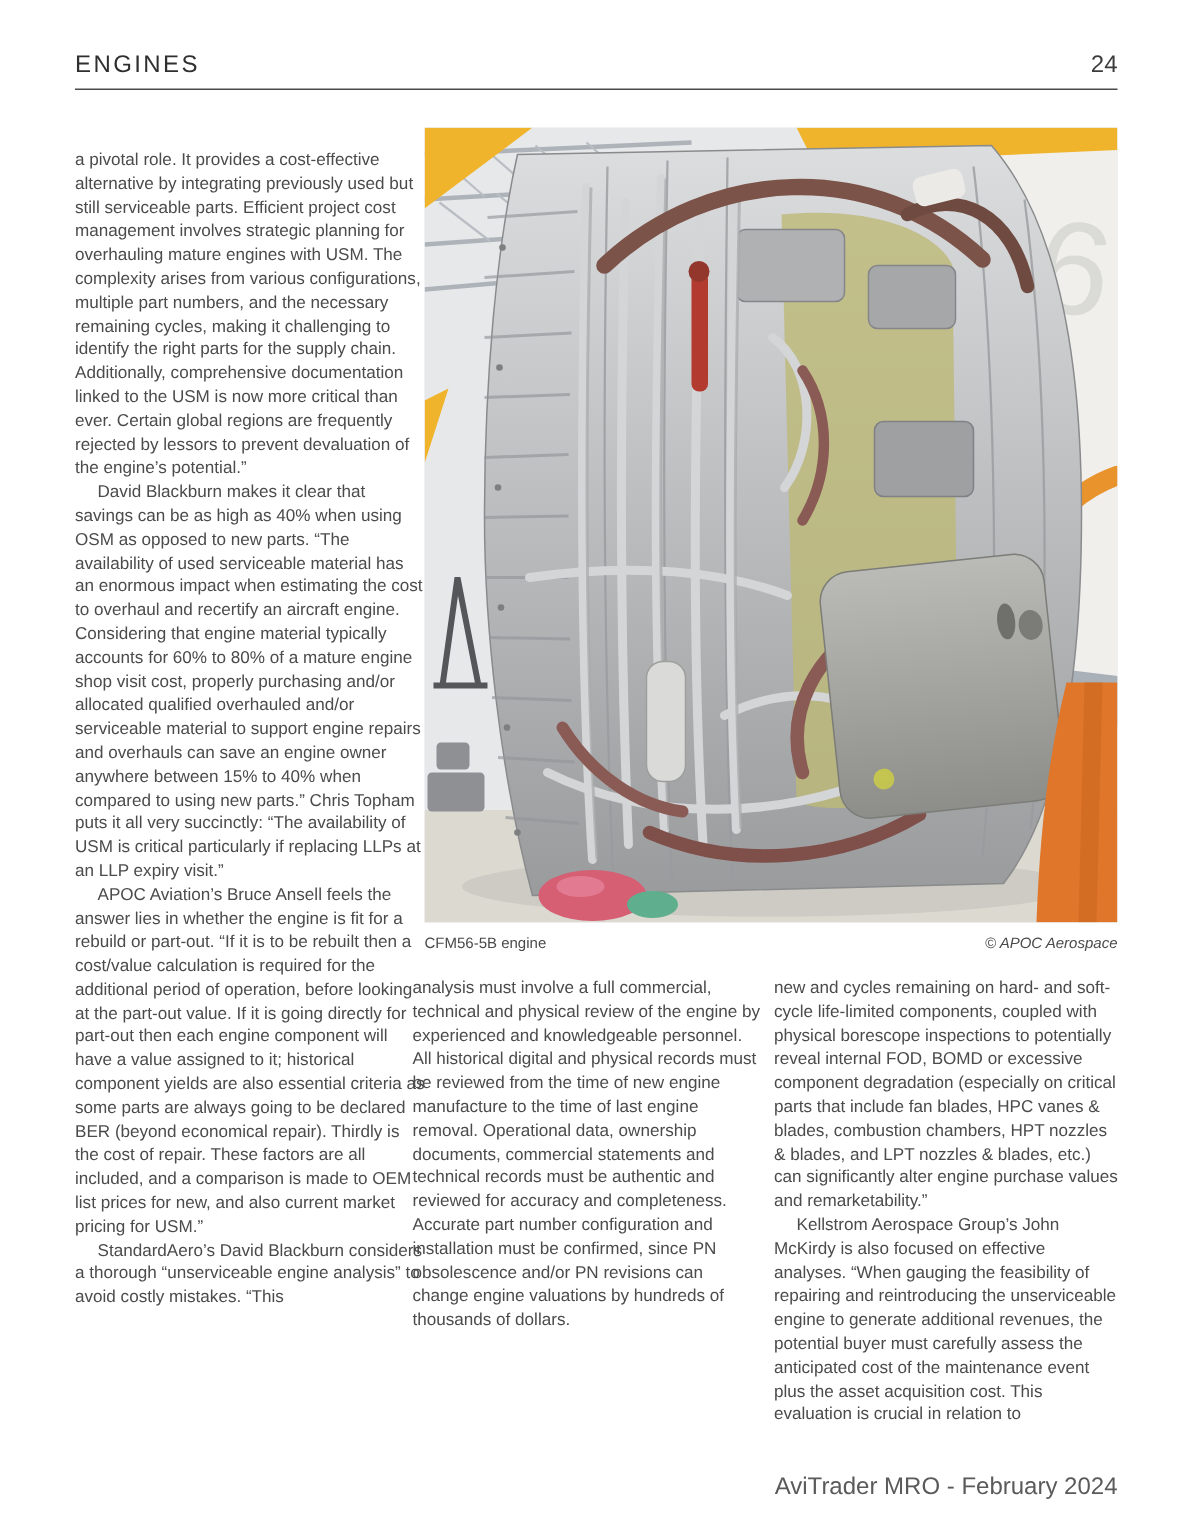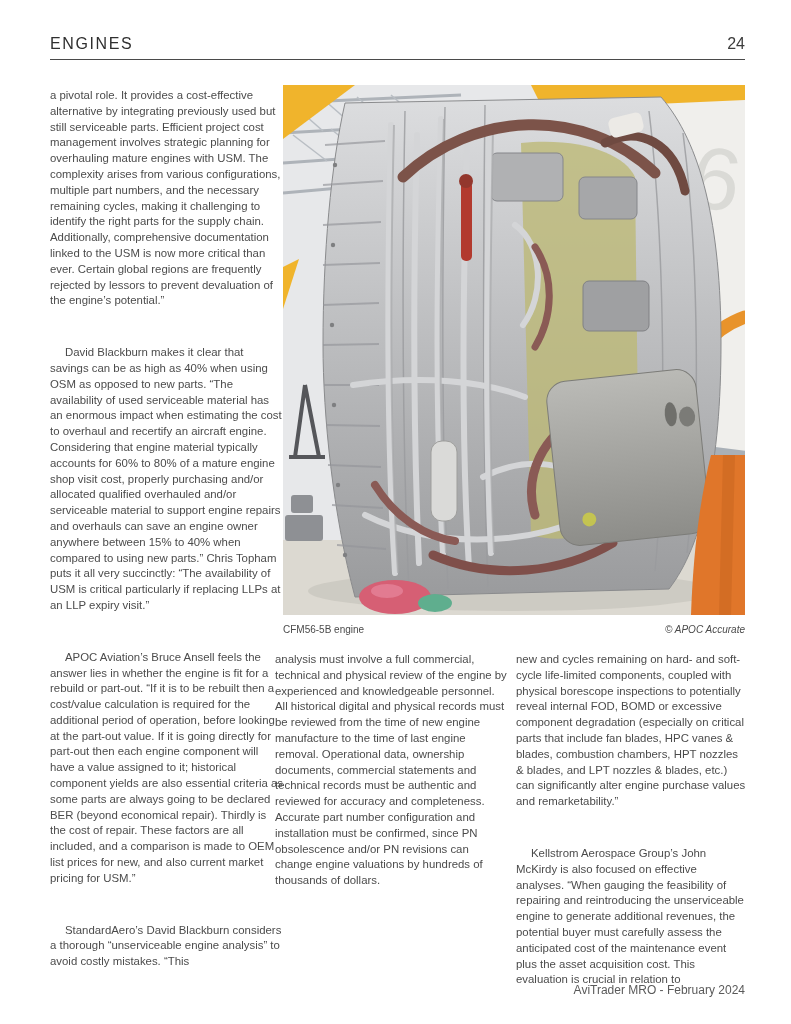--- a/index.html
+++ b/index.html
@@ -10,36 +10,36 @@
   
   .header { position:absolute; left:50px; right:46px; top:35px;
             display:flex; justify-content:space-between; align-items:baseline; }
   .section-title { font-size:16px; letter-spacing:1.6px; color:#2f2f2f; }
   .page-number { font-size:16px; color:#3c3c3c; }
   .header-rule { position:absolute; left:50px; right:46px; top:59px; height:1px; background:#4a4a4a; }
 
   
   .col { position:absolute; font-size:11.4px; line-height:15.8px; color:#4b4b4b; }
   .col p { margin:0; }
-  .col p.indent { text-indent:15px;margin-top:36px; }
+  .col p.indent { text-indent:15px; }
   .col p.gap { margin-top:15px; }
-  .left-col  { left:50px;  top:88px;  width:233px; }
+  .left-col  { left:50px;  top:100px;  width:233px; }
   .mid-col   { left:275px; top:652px; width:233px; }
   .right-col { left:516px; top:652px; width:231px; }
 
   
   .photo { position:absolute; left:283px; top:85px; width:462px; height:530px;
            overflow:hidden; background:#e8e9eb; }
   .caption-row { position:absolute; left:283px; top:624px; width:462px;
                  display:flex; justify-content:space-between;
                  font-size:10px; color:#4a4a4a; }
   .credit { font-style:italic; }
 
   
-  .footer { position:absolute; right:46px; top:983px; font-size:12px; color:#5a5a5a; }
+  .footer { position:absolute; right:46px; top:983px; font-size:16px; color:#5a5a5a; }
 </style>
 </head>
 <body>
 
 <div class="page">
 
   <div class="header">
     <span class="section-title">ENGINES</span>
     <span class="page-number">24</span>
   </div>
@@ -190,21 +190,21 @@
       <path d="M440,370 L452,370 L448,530 L436,530 Z" fill="#c96722" opacity="0.6"></path>
 
       <ellipse cx="112" cy="512" rx="36" ry="17" fill="#d65f74"></ellipse>
       <ellipse cx="104" cy="506" rx="16" ry="7" fill="#e58298" opacity="0.8"></ellipse>
       <ellipse cx="152" cy="518" rx="17" ry="9" fill="#5fae8e"></ellipse>
     </svg>
   </div>
 
   <div class="caption-row">
     <span>CFM56-5B engine</span>
-    <span class="credit">© APOC Accurate</span>
+    <span class="credit">© APOC Aerospace</span>
   </div>
 
   <div class="col mid-col">
     <p>analysis must involve a full commercial, technical and physical review of the engine by experienced and knowledgeable personnel.  All historical digital and physical records must be reviewed from the time of new engine manufacture to the time of last engine removal.  Operational data, ownership documents, commercial statements and technical records must be authentic and reviewed for accuracy and completeness.  Accurate part number configuration and installation must be confirmed, since PN obsolescence and/or PN revisions can change engine valuations by hundreds of thousands of dollars.</p>
   </div>
 
   <div class="col right-col">
     <p>new and cycles remaining on hard- and soft-cycle life-limited components, coupled with physical borescope inspections to potentially reveal internal FOD, BOMD or excessive component degradation (especially on critical parts that include fan blades, HPC vanes &amp; blades, combustion chambers, HPT nozzles &amp; blades, and LPT nozzles &amp; blades, etc.) can significantly alter engine purchase values and remarketability.”</p>
     <p class="indent">Kellstrom Aerospace Group’s John McKirdy is also focused on effective analyses. “When gauging the feasibility of repairing and reintroducing the unserviceable engine to generate additional revenues, the potential buyer must carefully assess the anticipated cost of the maintenance event plus the asset acquisition cost. This evaluation is crucial in relation to</p>
   </div>

